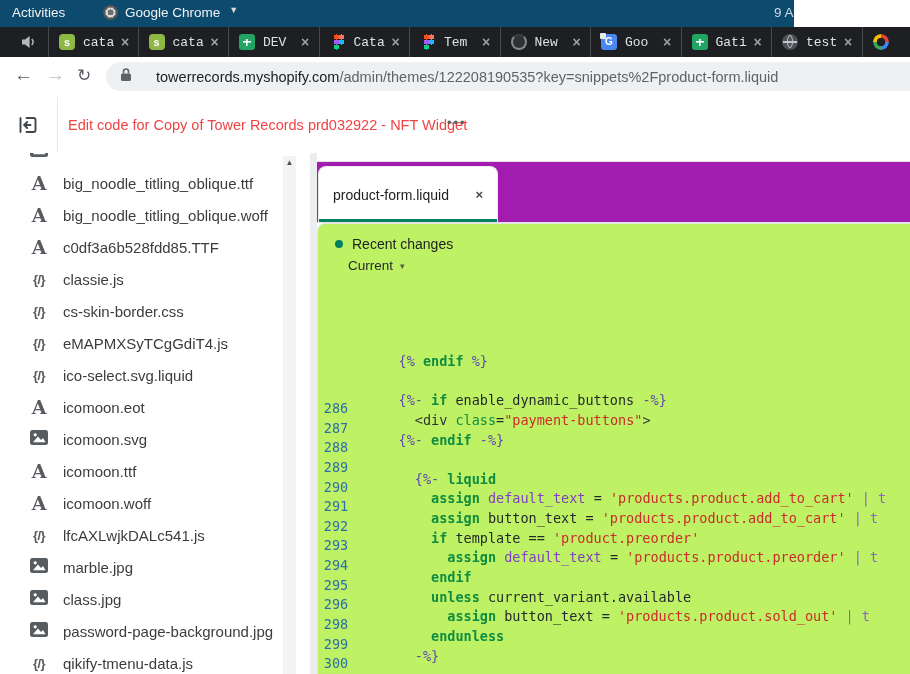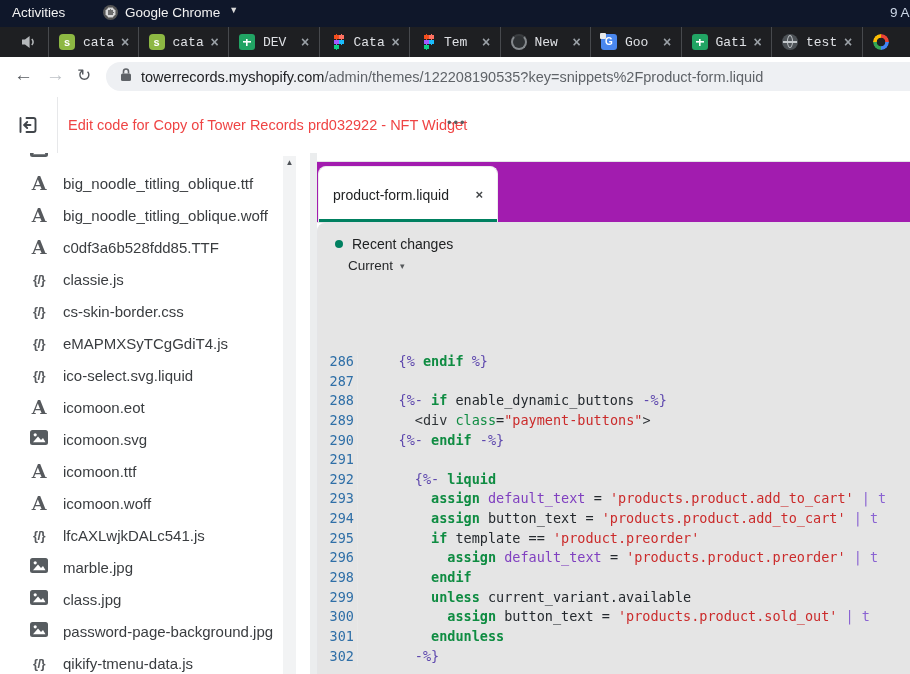--- a/index.html
+++ b/index.html
@@ -1,21 +1,21 @@
 <!DOCTYPE html>
 <html><head>
 <meta charset="utf-8">
 <style>
   html,body{margin:0;padding:0;}
   body{width:910px;height:674px;position:relative;overflow:hidden;background:#fff;
        font-family:"Liberation Sans",sans-serif;-webkit-font-smoothing:antialiased;}
   .abs{position:absolute;}
 
   
-  .topbar{left:0;top:0;width:910px;height:27px;background:#0f172a;color:#f2f2f2;font-size:13.5px;}
+  .topbar{left:0;top:0;width:794px;height:27px;background:#0c4a6e;color:#f2f2f2;font-size:13.5px;}
   .topbar .activities{left:12px;top:5px;}
   .topbar .chrome-menu{left:103px;top:5px;display:flex;align-items:flex-start;gap:7px;}
   .chrome-ball{width:15px;height:15px;border-radius:50%;
      background:radial-gradient(circle at 50% 50%, #6e6e6e 0 3px, #d8d8d8 3px 4.5px, #8f8f8f 4.5px 5.5px, #555 5.5px 8px);}
   .menu-caret{font-size:9px;color:#d9d9d9;margin-left:2px;}
   .topbar .clock{right:-2px;top:5px;color:#ccd7e6;width:22px;overflow:hidden;white-space:nowrap;}
 
   
   .tabstrip{left:0;top:27px;width:910px;height:30px;background:#1e1f22;}
   .speaker{left:21px;top:8px;}
@@ -49,21 +49,21 @@
      -webkit-mask:radial-gradient(circle,transparent 0 4px,#000 4.6px);
              mask:radial-gradient(circle,transparent 0 4px,#000 4.6px);}
 
   
   .toolbar{left:0;top:57px;width:910px;height:40px;background:#fff;border-bottom:1px solid #e7e9eb;}
   .nav-glyph{font-size:19px;color:#55595e;top:7px;}
   .nav-back{left:14px;}
   .nav-fwd{left:46px;color:#bdc1c6;}
   .nav-reload{left:77px;font-size:17px;top:8px;}
   .omnibox{left:106px;top:5px;width:830px;height:29px;background:#eef0f3;border-radius:15px;display:flex;align-items:center;padding-left:14px;box-sizing:border-box;}
-  .url{font-size:14.5px;white-space:nowrap;overflow:hidden;margin-left:9px;}
+  .url{font-size:14.5px;white-space:nowrap;overflow:hidden;margin-left:24px;}
   .url .dom{color:#202124;}
   .url .path{color:#5f6368;}
 
   
   .appheader{left:0;top:97px;width:910px;height:56px;background:#fff;border-bottom:1px solid #e1e3e5;}
   .exit-btn{left:16px;top:16px;width:24px;height:24px;}
   .hdr-divider{left:57px;top:0;width:1px;height:56px;background:#e7e8ea;}
   .hdr-title{left:68px;top:0;height:56px;line-height:56px;font-size:14.5px;color:#ef4444;white-space:nowrap;}
   .hdr-dots{left:447px;top:0;height:56px;line-height:52px;font-size:13px;color:#5c5f62;letter-spacing:2px;}
 
@@ -83,32 +83,32 @@
 
   
   .editor{left:317px;top:0;width:593px;height:521px;background:#fff;overflow:hidden;}
   .toprule{left:0;top:8px;width:593px;height:1px;background:#e3e4e6;}
   .tabrow{left:0;top:9px;width:593px;height:61px;background:#a21caf;border-bottom:1px solid #e3e4e6;box-sizing:border-box;}
   .ed-tab{left:1px;top:4px;width:180px;height:56px;background:#fff;border:1px solid #ececee;border-bottom:none;
           border-radius:8px 8px 0 0;box-sizing:border-box;display:flex;align-items:center;padding:0 14px;}
   .ed-tab::after{content:"";position:absolute;left:0;right:0;bottom:0;height:3px;background:#008060;}
   .ed-tab-label{font-size:14px;color:#202223;white-space:nowrap;}
   .ed-tab-close{margin-left:auto;color:#44474a;font-size:13px;font-weight:bold;}
-  .panel{left:0;top:70px;width:593px;height:451px;background:#e5e5e5;border-top:1px solid #e4e5e7;border-left:1px solid #e4e5e7;
+  .panel{left:0;top:70px;width:593px;height:451px;background:#bef264;border-top:1px solid #e4e5e7;border-left:1px solid #e4e5e7;
          border-radius:8px 0 0 0;box-sizing:border-box;}
   .recent{margin:12px 0 0 17px;display:flex;align-items:center;gap:9px;}
   .dot{width:8px;height:8px;border-radius:50%;background:#008060;}
   .recent-label{font-size:14px;color:#202223;}
   .currentrow{margin:6px 0 0 30px;display:flex;align-items:center;gap:7px;font-size:13.5px;color:#27292b;}
   .ddown{font-size:9px;color:#55585b;}
 
   
   .cm{left:0;top:128px;width:592px;height:323px;overflow:hidden;font-family:"DejaVu Sans Mono",monospace;font-size:13.5px;}
   .cm-row{height:19.65px;line-height:19.65px;display:flex;white-space:pre;}
-  .cm-gut{flex:0 0 36px;width:36px;text-align:right;padding-right:3px;color:#2f6fa7;border-right:1px solid #e8e8e8;}
+  .cm-gut{flex:0 0 36px;width:36px;text-align:center;padding-right:3px;color:#2f6fa7;border-right:1px solid #e8e8e8;margin-top:47px;}
   .cm-code{padding-left:8px;}
   .tk-p{color:#24292e;} .tk-t{color:#303438;}
   .tk-k{color:#0f8c42;font-weight:bold;}
   .tk-a{color:#0f8c42;}
   .tk-d{color:#5f49ae;}
   .tk-v{color:#8040c0;}
   .tk-f{color:#8a63d2;}
   .tk-s{color:#cb2b2b;}
 </style>
 </head>

